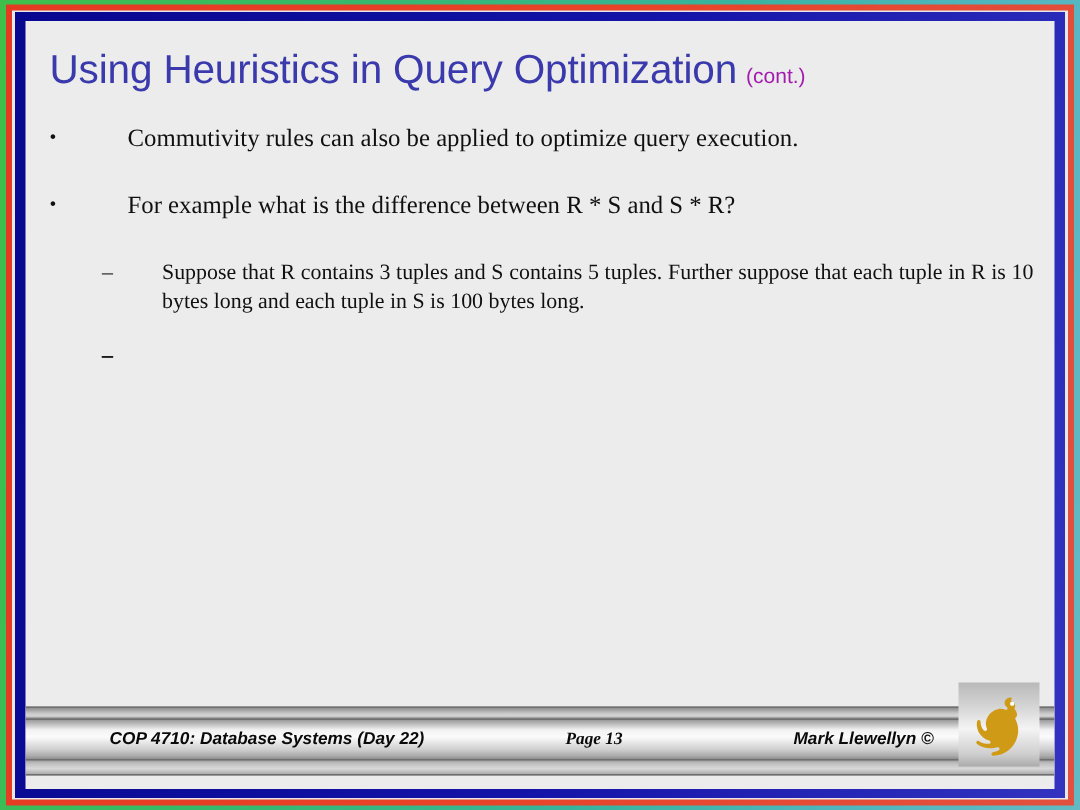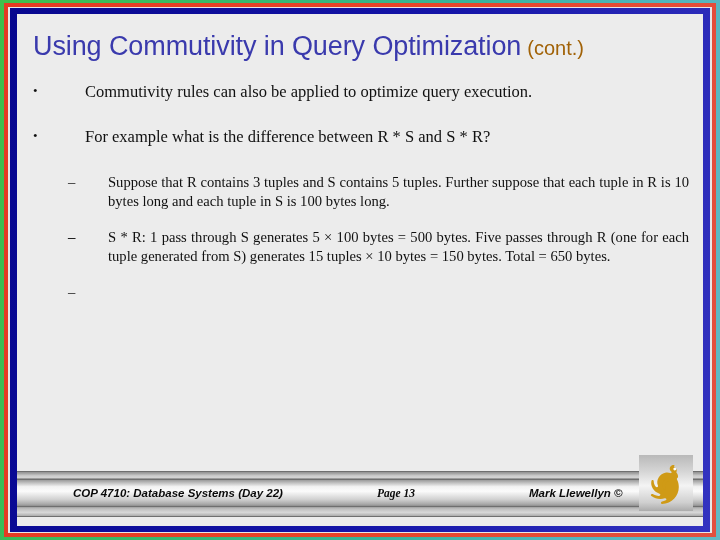--- a/index.html
+++ b/index.html
@@ -66,22 +66,22 @@
     white-space: nowrap;
   }
   .title-main {
     font-family: "Liberation Sans", "DejaVu Sans", sans-serif;
     font-size: 27px;
     color: #3a3aad;
     letter-spacing: -0.1px;
   }
   .title-cont {
     font-family: "Liberation Sans", "DejaVu Sans", sans-serif;
-    font-size: 20px;
-    color: #a16207;
+    font-size: 14px;
+    color: #a21caf;
     margin-left: 6px;
   }
 
   
   .body {
     position: absolute;
     left: 0;
     top: 68px;
     right: 0;
   }
@@ -192,21 +192,21 @@
 <div class="slide">
 
   <div class="frame-outer"></div>
   <div class="frame-red"></div>
   <div class="frame-gap"></div>
   <div class="frame-navy"></div>
 
   <div class="canvas">
 
     <div class="title-block">
-      <span class="title-main">Using Commutivity in Query Optimization</span><span class="title-cont">(cont.)</span>
+      <span class="title-main">Using Heuristics in Query Optimization</span><span class="title-cont">(cont.)</span>
     </div>
 
     <div class="body">
 
       <div class="lvl1">
         <span class="mk">•</span>
         <span>Commutivity rules can also be applied to optimize query execution.</span>
       </div>
 
       <div class="lvl1">
@@ -218,21 +218,20 @@
         <span class="mk">–</span>
         <span>Suppose that R contains 3 tuples and S contains 5 tuples.  Further suppose that each tuple in R is 10 bytes long and each tuple in S is 100 bytes long.</span>
       </div>
 
       <div class="lvl2">
         <span class="mk">–</span>
       </div>
 
       <div class="lvl2">
         <span class="mk">–</span>
-        <span>S * R: 1 pass through S generates 5 × 100 bytes = 500 bytes.  Five passes through R (one for each tuple generated from S) generates 15 tuples × 10 bytes = 150 bytes.  Total = 650 bytes.</span>
       </div>
 
       <div class="lvl2 last">
         <span class="mk">–</span>
       </div>
 
     </div>
 
     <div class="footer">
       <div class="footer-bar"></div>

